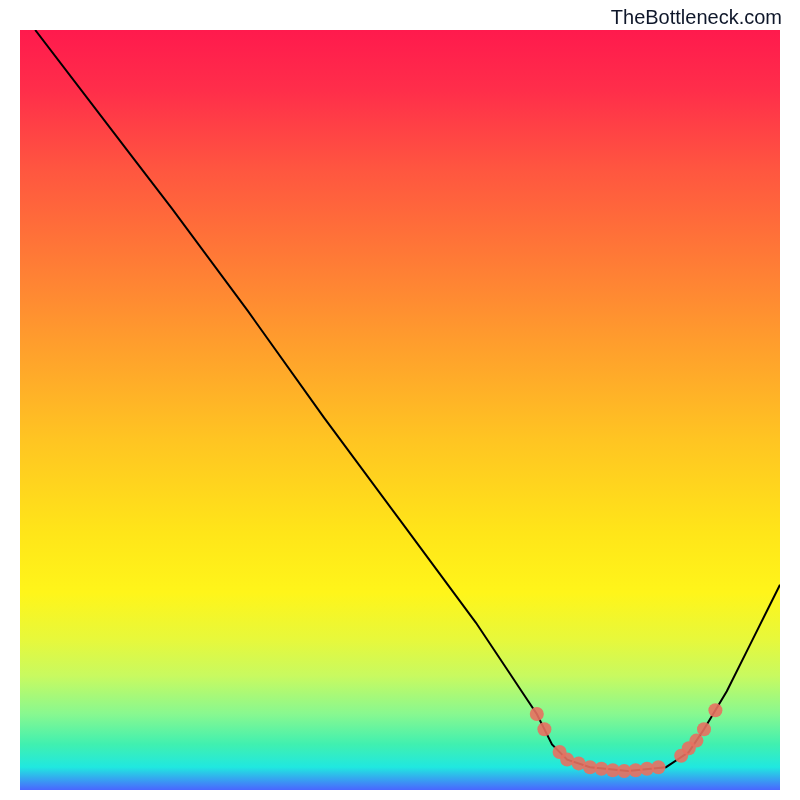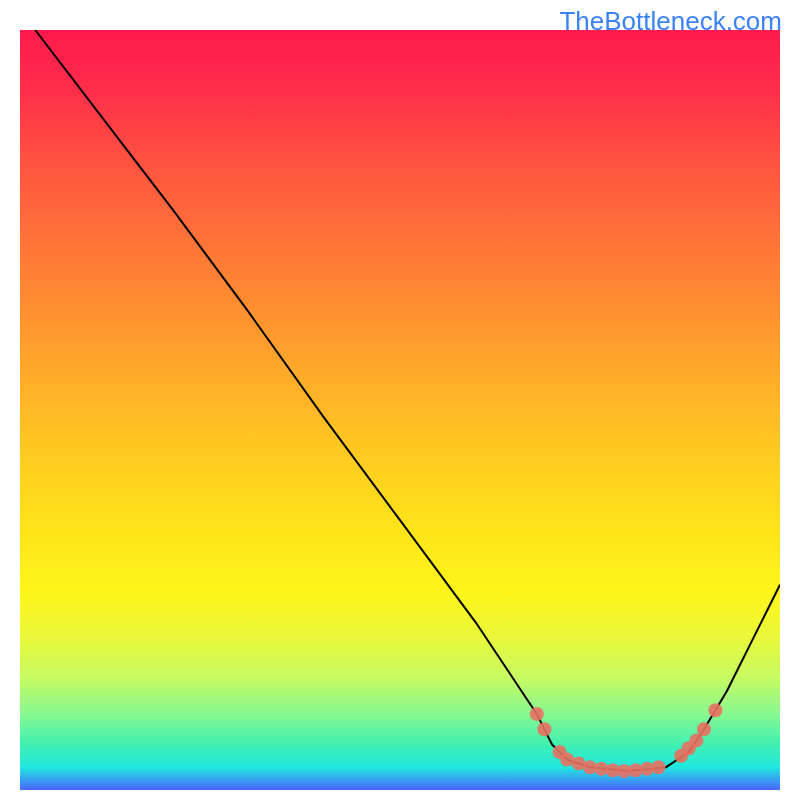--- a/index.html
+++ b/index.html
@@ -8,22 +8,22 @@
     height: 800px;
     background: #ffffff;
     position: relative;
     font-family: Arial, sans-serif;
     overflow: hidden;
   }
   .watermark {
     position: absolute;
     top: 6px;
     right: 18px;
-    color: #3b82f6;
-    font-size: 26px;
+    color: #0f172a;
+    font-size: 20px;
     z-index: 10;
   }
   .plot-area {
     position: absolute;
     left: 20px;
     top: 30px;
     width: 760px;
     height: 760px;
   }
   .gradient-bg {

